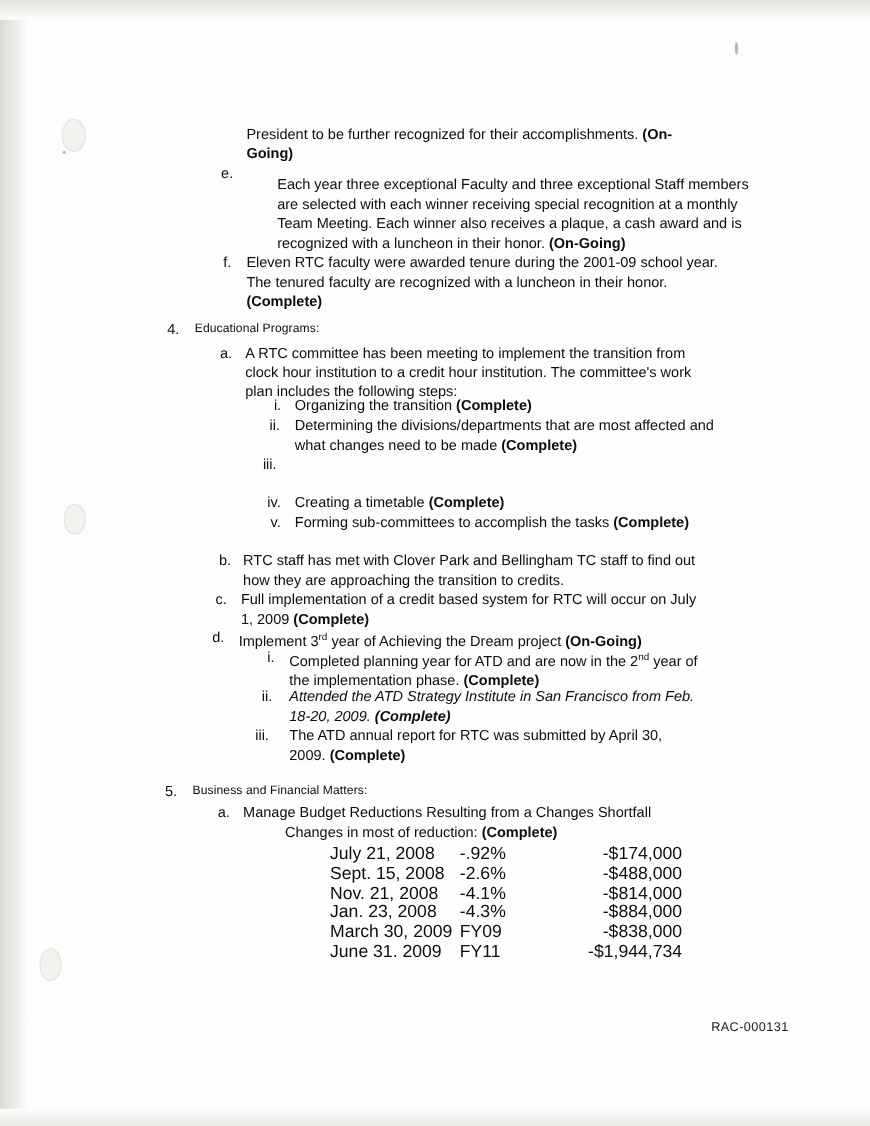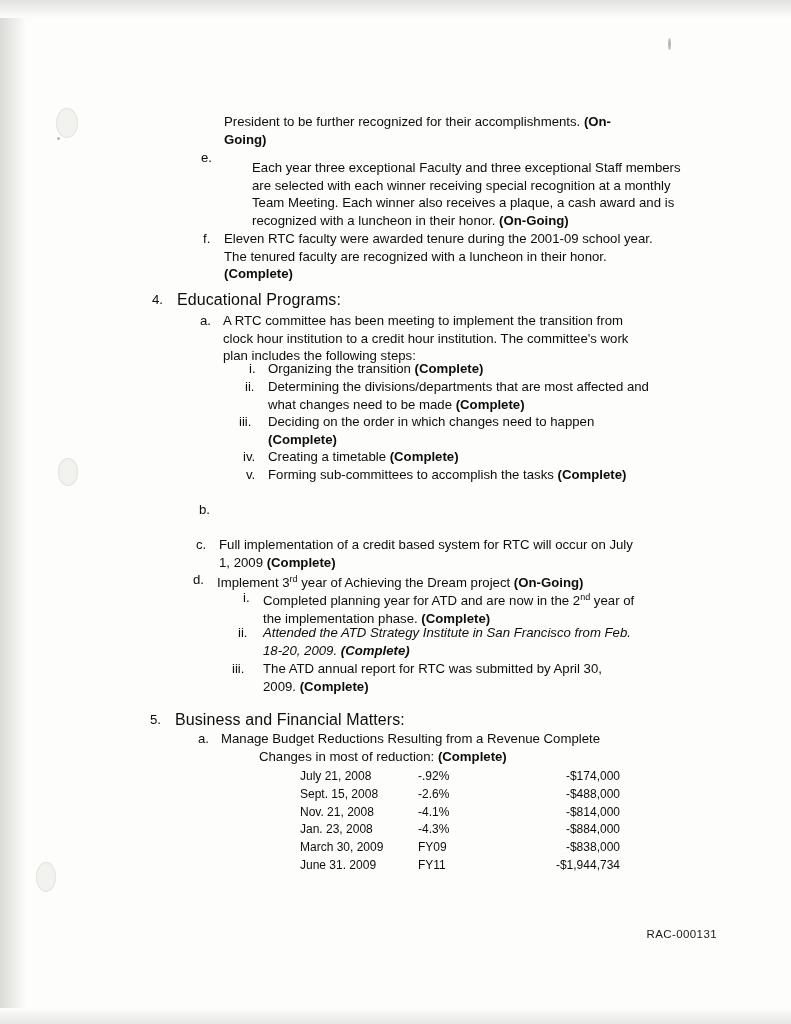--- a/index.html
+++ b/index.html
@@ -53,35 +53,35 @@
   .body {
     position: absolute;
     left: 0;
     top: 0;
     width: 791px;
     height: 1024px;
   }
 
   .txt {
     position: absolute;
-    font-size: 16px;
+    font-size: 11px;
     line-height: 17.6px;
     white-space: pre;
     letter-spacing: 0.1px;
   }
   .b { font-weight: bold; }
 
   .marker { position: absolute; font-size: 13.2px; line-height: 17.6px; white-space: pre; }
 
   .para { position: absolute; font-size: 13.2px; line-height: 17.6px; }
   .para span.b { font-weight: bold; }
 
   sup { font-size: 9px; vertical-align: super; }
 
-  .tbl { position: absolute; font-size: 12px; line-height: 17.8px; }
+  .tbl { position: absolute; font-size: 16px; line-height: 17.8px; }
   .tbl .row { display: block; height: 17.8px; white-space: pre; }
   .tbl .c1 { display: inline-block; width: 118px; }
   .tbl .c2 { display: inline-block; width: 92px; }
   .tbl .c3 { display: inline-block; width: 110px; text-align: right; }
 
   .footer-id {
     position: absolute;
     right: 74px;
     top: 928px;
     font-size: 11.5px;
@@ -131,35 +131,33 @@
     <div class="para" style="left:268px; top:360px; width:380px;">
       <span>Organizing the transition  </span><span class="b">(Complete)</span>
     </div>
 
     <div class="marker" style="left:245px; top:378px;">ii.</div>
     <div class="para" style="left:268px; top:378px; width:382px;">
       <span>Determining the divisions/departments that are most affected and what changes need to be made </span><span class="b">(Complete)</span>
     </div>
 
     <div class="marker" style="left:239px; top:413px;">iii.</div>
-    <div class="para" style="left:268px; top:413px; width:372px;">
-      <span>Deciding on the order in which changes need to happen </span><span class="b">(Complete)</span>
-    </div>
 
     <div class="marker" style="left:243px; top:448px;">iv.</div>
     <div class="para" style="left:268px; top:448px; width:380px;">
       <span>Creating a timetable  </span><span class="b">(Complete)</span>
     </div>
 
     <div class="marker" style="left:246px; top:466px;">v.</div>
     <div class="para" style="left:268px; top:466px; width:380px;">
       <span>Forming sub-committees to accomplish the tasks </span><span class="b">(Complete)</span>
     </div>
 
     <div class="marker" style="left:199px; top:501px;">b.</div>
+    <div class="para" style="left:221px; top:501px; width:423px;">RTC staff has met with Clover Park and Bellingham TC staff to find out how they are approaching the transition to credits.</div>
 
     <div class="marker" style="left:196px; top:536px;">c.</div>
     <div class="para" style="left:219px; top:536px; width:425px;">
       <span>Full implementation of a credit based system for RTC will  occur on July 1, 2009  </span><span class="b">(Complete)</span>
     </div>
 
     <div class="marker" style="left:193px; top:571px;">d.</div>
     <div class="para" style="left:217px; top:571px; width:425px;">
       <span>Implement 3</span><sup>rd</sup><span> year of Achieving the Dream project </span><span class="b">(On-Going)</span>
     </div>
@@ -176,21 +174,21 @@
 
     <div class="marker" style="left:232px; top:660px;">iii.</div>
     <div class="para" style="left:263px; top:660px; width:370px;">
       <span>The ATD annual report for RTC was submitted by April 30, 2009.  </span><span class="b">(Complete)</span>
     </div>
 
     <div class="marker" style="left:150px; top:711px;">5.</div>
     <div class="txt" style="left:175px; top:711px;">Business and Financial Matters:</div>
 
     <div class="marker" style="left:198px; top:730px;">a.</div>
-    <div class="para" style="left:221px; top:730px; width:420px;">Manage Budget Reductions Resulting from a Revenue Complete</div>
+    <div class="para" style="left:221px; top:730px; width:420px;">Manage Budget Reductions Resulting from a Changes Shortfall</div>
 
     <div class="para" style="left:259px; top:748px; width:400px;">
       <span>Changes in most of reduction:  </span><span class="b">(Complete)</span>
     </div>
 
     <div class="tbl" style="left:300px; top:768px;">
       <span class="row"><span class="c1">July 21, 2008</span><span class="c2">-.92%</span><span class="c3">-$174,000</span></span>
       <span class="row"><span class="c1">Sept. 15, 2008</span><span class="c2">-2.6%</span><span class="c3">-$488,000</span></span>
       <span class="row"><span class="c1">Nov. 21, 2008</span><span class="c2">-4.1%</span><span class="c3">-$814,000</span></span>
       <span class="row"><span class="c1">Jan. 23, 2008</span><span class="c2">-4.3%</span><span class="c3">-$884,000</span></span>

